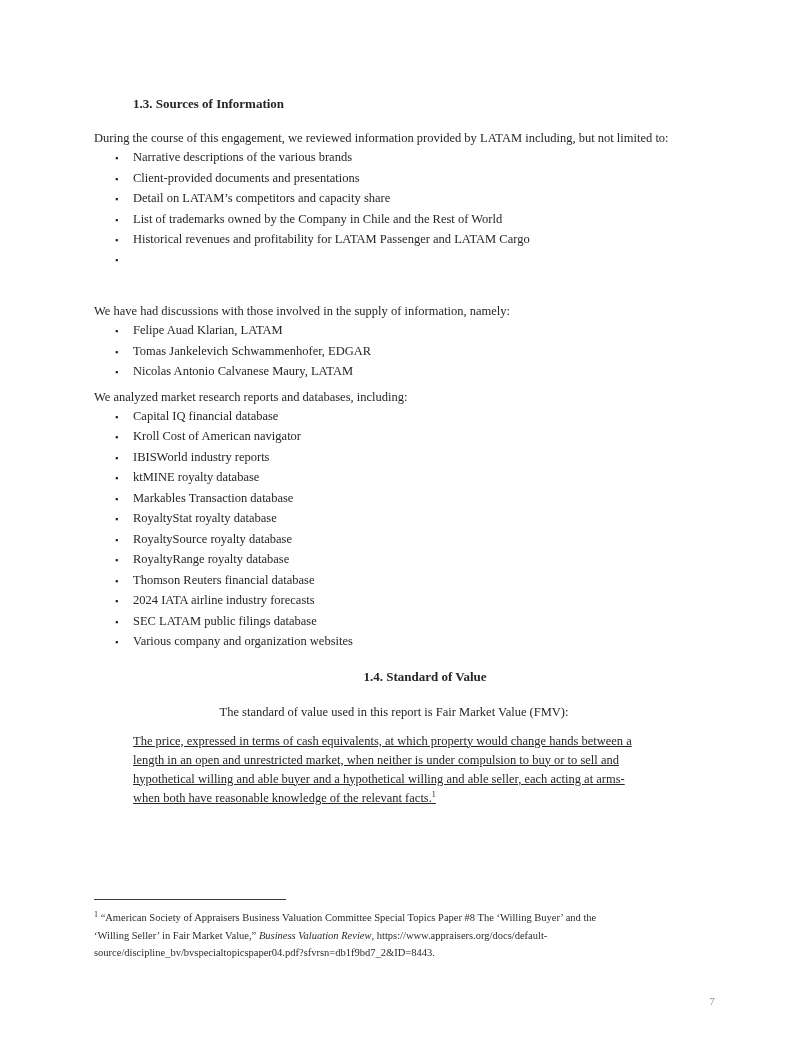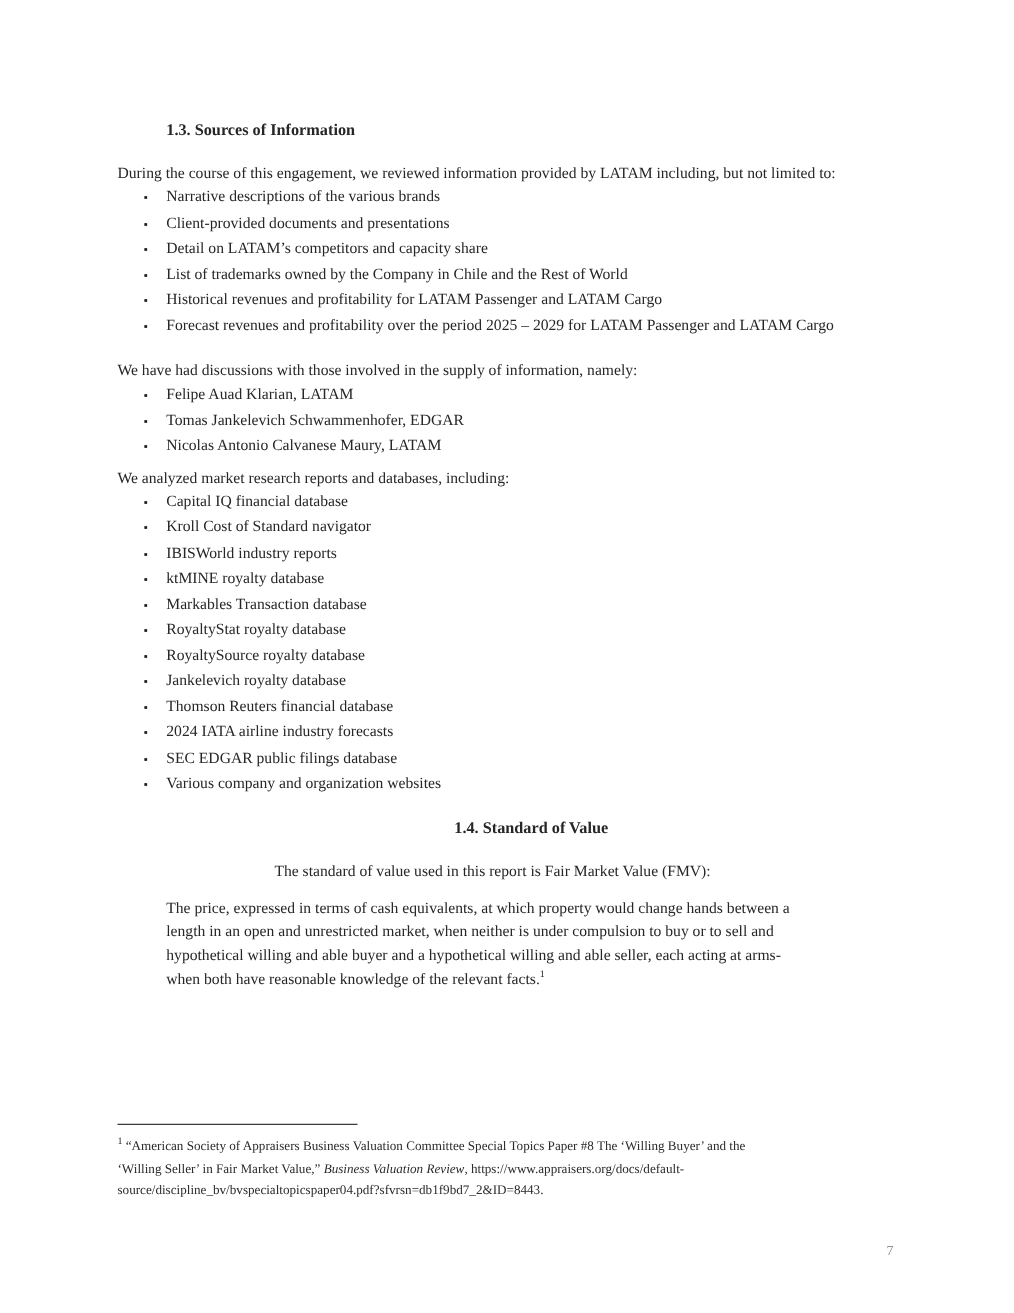--- a/index.html
+++ b/index.html
@@ -5,32 +5,32 @@
   html,body { margin:0; padding:0; background:#ffffff; }
   .page {
     position:relative; width:742px; height:1050px; background:#ffffff;
     overflow:hidden; font-family:"Liberation Serif", serif; color:#262626;
   }
   .content { position:absolute; left:94px; top:94px; width:623px; font-size:12.5px; line-height:20px; }
   .heading { font-weight:bold; font-size:13px; margin:0 0 0 39px; }
   .heading-2 { margin-top:14px;text-align:center; }
   .para { margin:0; width:600px; }
   .para-intro { margin-top:14px; }
-  .para-discussions { margin-top:15px; }
+  .para-discussions { margin-top:31px; }
   .para-databases { margin-top:4px; }
   .para-standard { margin-top:15px;text-align:center; }
   ul.blist { list-style:none; margin:0; padding:0; line-height:19.5px; }
   .list-documents { margin-top:10px; }
   .list-contacts { margin-top:12px; }
   .list-databases { margin-top:15px; }
   ul.blist li { display:flex; align-items:baseline; }
   .blt { flex:0 0 18px; margin-left:21px; font-size:9px; color:#1c1c1c; }
   .li-text { flex:1; }
   .quote { margin:10px 0 0 39px; line-height:19px; white-space:nowrap; }
-  .qline { display:block; }
+  .qline { display:block;text-decoration:underline; }
   sup { font-size:8px; line-height:0; }
   .footnote-sep { position:absolute; left:94px; top:899px; width:192px; height:0; border-top:1px solid #3a3a3a; }
   .footnote { position:absolute; left:94px; top:909px; width:640px; font-size:10.5px; line-height:17.5px; white-space:nowrap; color:#2b2b2b; }
   .fn-line { display:block; }
   .italic { font-style:italic; }
   .page-number { position:absolute; top:995px; left:702px; width:20px; text-align:center; font-size:11px; color:#8f8f8f; }
 </style>
 </head>
 <body>
 
@@ -57,21 +57,20 @@
       <li>
           <span class="blt">▪</span>
           <span class="li-text">List of trademarks owned by the Company in Chile and the Rest of World</span>
         </li>
       <li>
           <span class="blt">▪</span>
           <span class="li-text">Historical revenues and profitability for LATAM Passenger and LATAM Cargo</span>
         </li>
       <li>
           <span class="blt">▪</span>
-          <span class="li-text">Forecast revenues and profitability over the period 2025 – 2029 for LATAM Passenger and LATAM Cargo</span>
         </li>
     </ul>
 
     <p class="para para-discussions">We have had discussions with those involved in the supply of information, namely:</p>
 
     <ul class="blist list-contacts">
       <li>
           <span class="blt">▪</span>
           <span class="li-text">Felipe Auad Klarian, LATAM</span>
         </li>
@@ -87,21 +86,21 @@
 
     <p class="para para-databases">We analyzed market research reports and databases, including:</p>
 
     <ul class="blist list-databases">
       <li>
           <span class="blt">▪</span>
           <span class="li-text">Capital IQ financial database</span>
         </li>
       <li>
           <span class="blt">▪</span>
-          <span class="li-text">Kroll Cost of Standard navigator</span>
+          <span class="li-text">Kroll Cost of American navigator</span>
         </li>
       <li>
           <span class="blt">▪</span>
           <span class="li-text">IBISWorld industry reports</span>
         </li>
       <li>
           <span class="blt">▪</span>
           <span class="li-text">ktMINE royalty database</span>
         </li>
       <li>
@@ -111,33 +110,33 @@
       <li>
           <span class="blt">▪</span>
           <span class="li-text">RoyaltyStat royalty database</span>
         </li>
       <li>
           <span class="blt">▪</span>
           <span class="li-text">RoyaltySource royalty database</span>
         </li>
       <li>
           <span class="blt">▪</span>
-          <span class="li-text">Jankelevich royalty database</span>
+          <span class="li-text">RoyaltyRange royalty database</span>
         </li>
       <li>
           <span class="blt">▪</span>
           <span class="li-text">Thomson Reuters financial database</span>
         </li>
       <li>
           <span class="blt">▪</span>
           <span class="li-text">2024 IATA airline industry forecasts</span>
         </li>
       <li>
           <span class="blt">▪</span>
-          <span class="li-text">SEC EDGAR public filings database</span>
+          <span class="li-text">SEC LATAM public filings database</span>
         </li>
       <li>
           <span class="blt">▪</span>
           <span class="li-text">Various company and organization websites</span>
         </li>
     </ul>
 
     <p class="heading heading-2">1.4. Standard of Value</p>
 
     <p class="para para-standard">The standard of value used in this report is Fair Market Value (FMV):</p>

